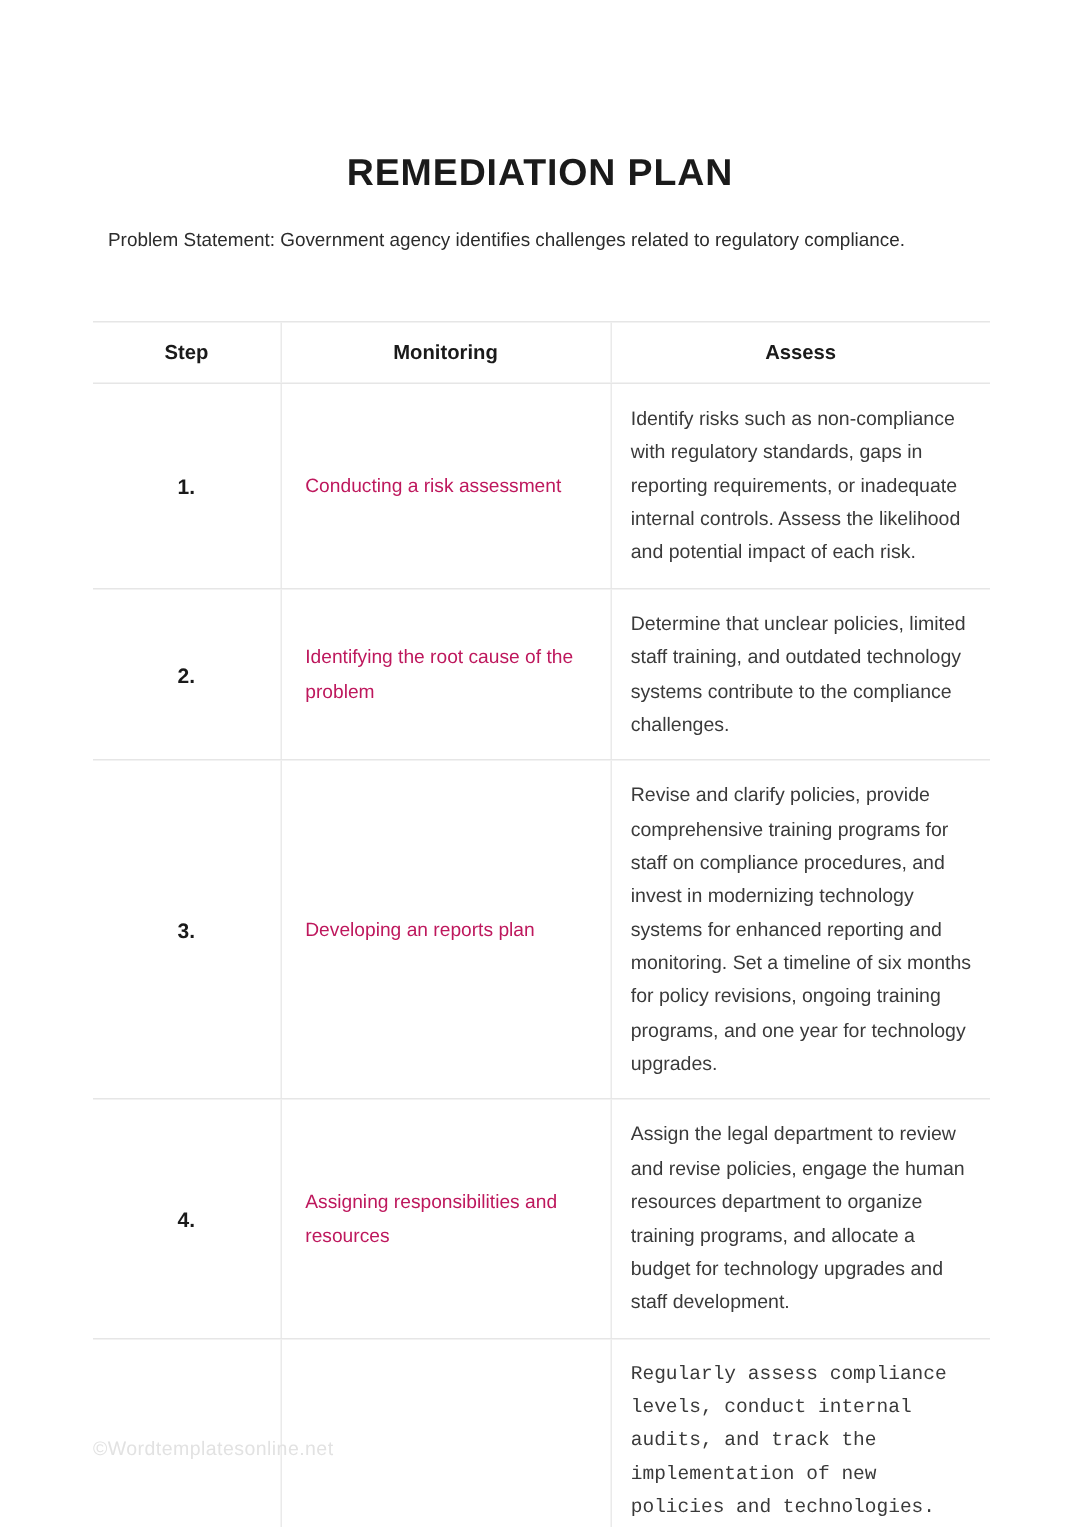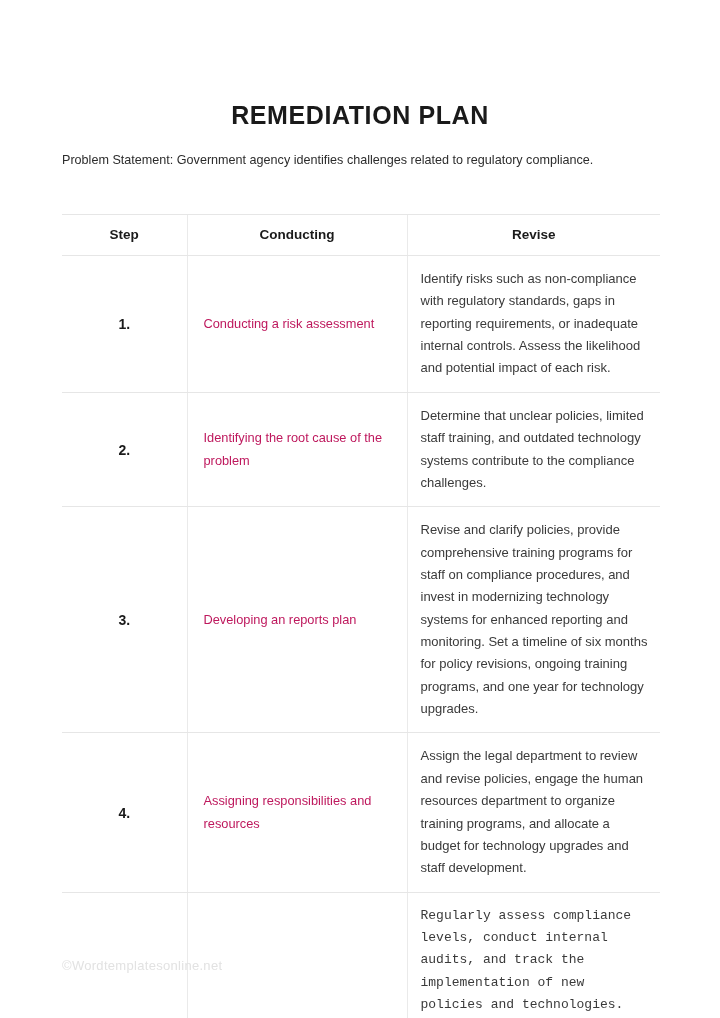--- a/index.html
+++ b/index.html
@@ -33,21 +33,21 @@
     text-align: center;
     font-size: 25px;
     font-weight: bold;
     letter-spacing: 0.6px;
     color: #1a1a1a;
   }
 
   
   .problem-statement {
     position: absolute;
-    left: 62px;
+    left: 72px;
     top: 136px;
     width: 556px;
     font-size: 12.6px;
     line-height: 1.85;
     color: #2c2c2c;
   }
 
   
   .plan-table {
     position: absolute;
@@ -130,22 +130,22 @@
 
   <table class="plan-table">
     <colgroup>
       <col class="c-step">
       <col class="c-desc">
       <col class="c-example">
     </colgroup>
     <thead>
       <tr>
         <th class="th-step">Step</th>
-        <th class="th-desc">Conducting</th>
-        <th class="th-example">Revise</th>
+        <th class="th-desc">Monitoring</th>
+        <th class="th-example">Assess</th>
       </tr>
     </thead>
     <tbody>
       <tr>
         <td class="cell-step">1.</td>
         <td class="cell-desc">Conducting a risk assessment</td>
         <td class="cell-example">Identify risks such as non-compliance with regulatory standards, gaps in reporting requirements, or inadequate internal controls. Assess the likelihood and potential impact of each risk.</td>
       </tr>
       <tr>
         <td class="cell-step">2.</td>

